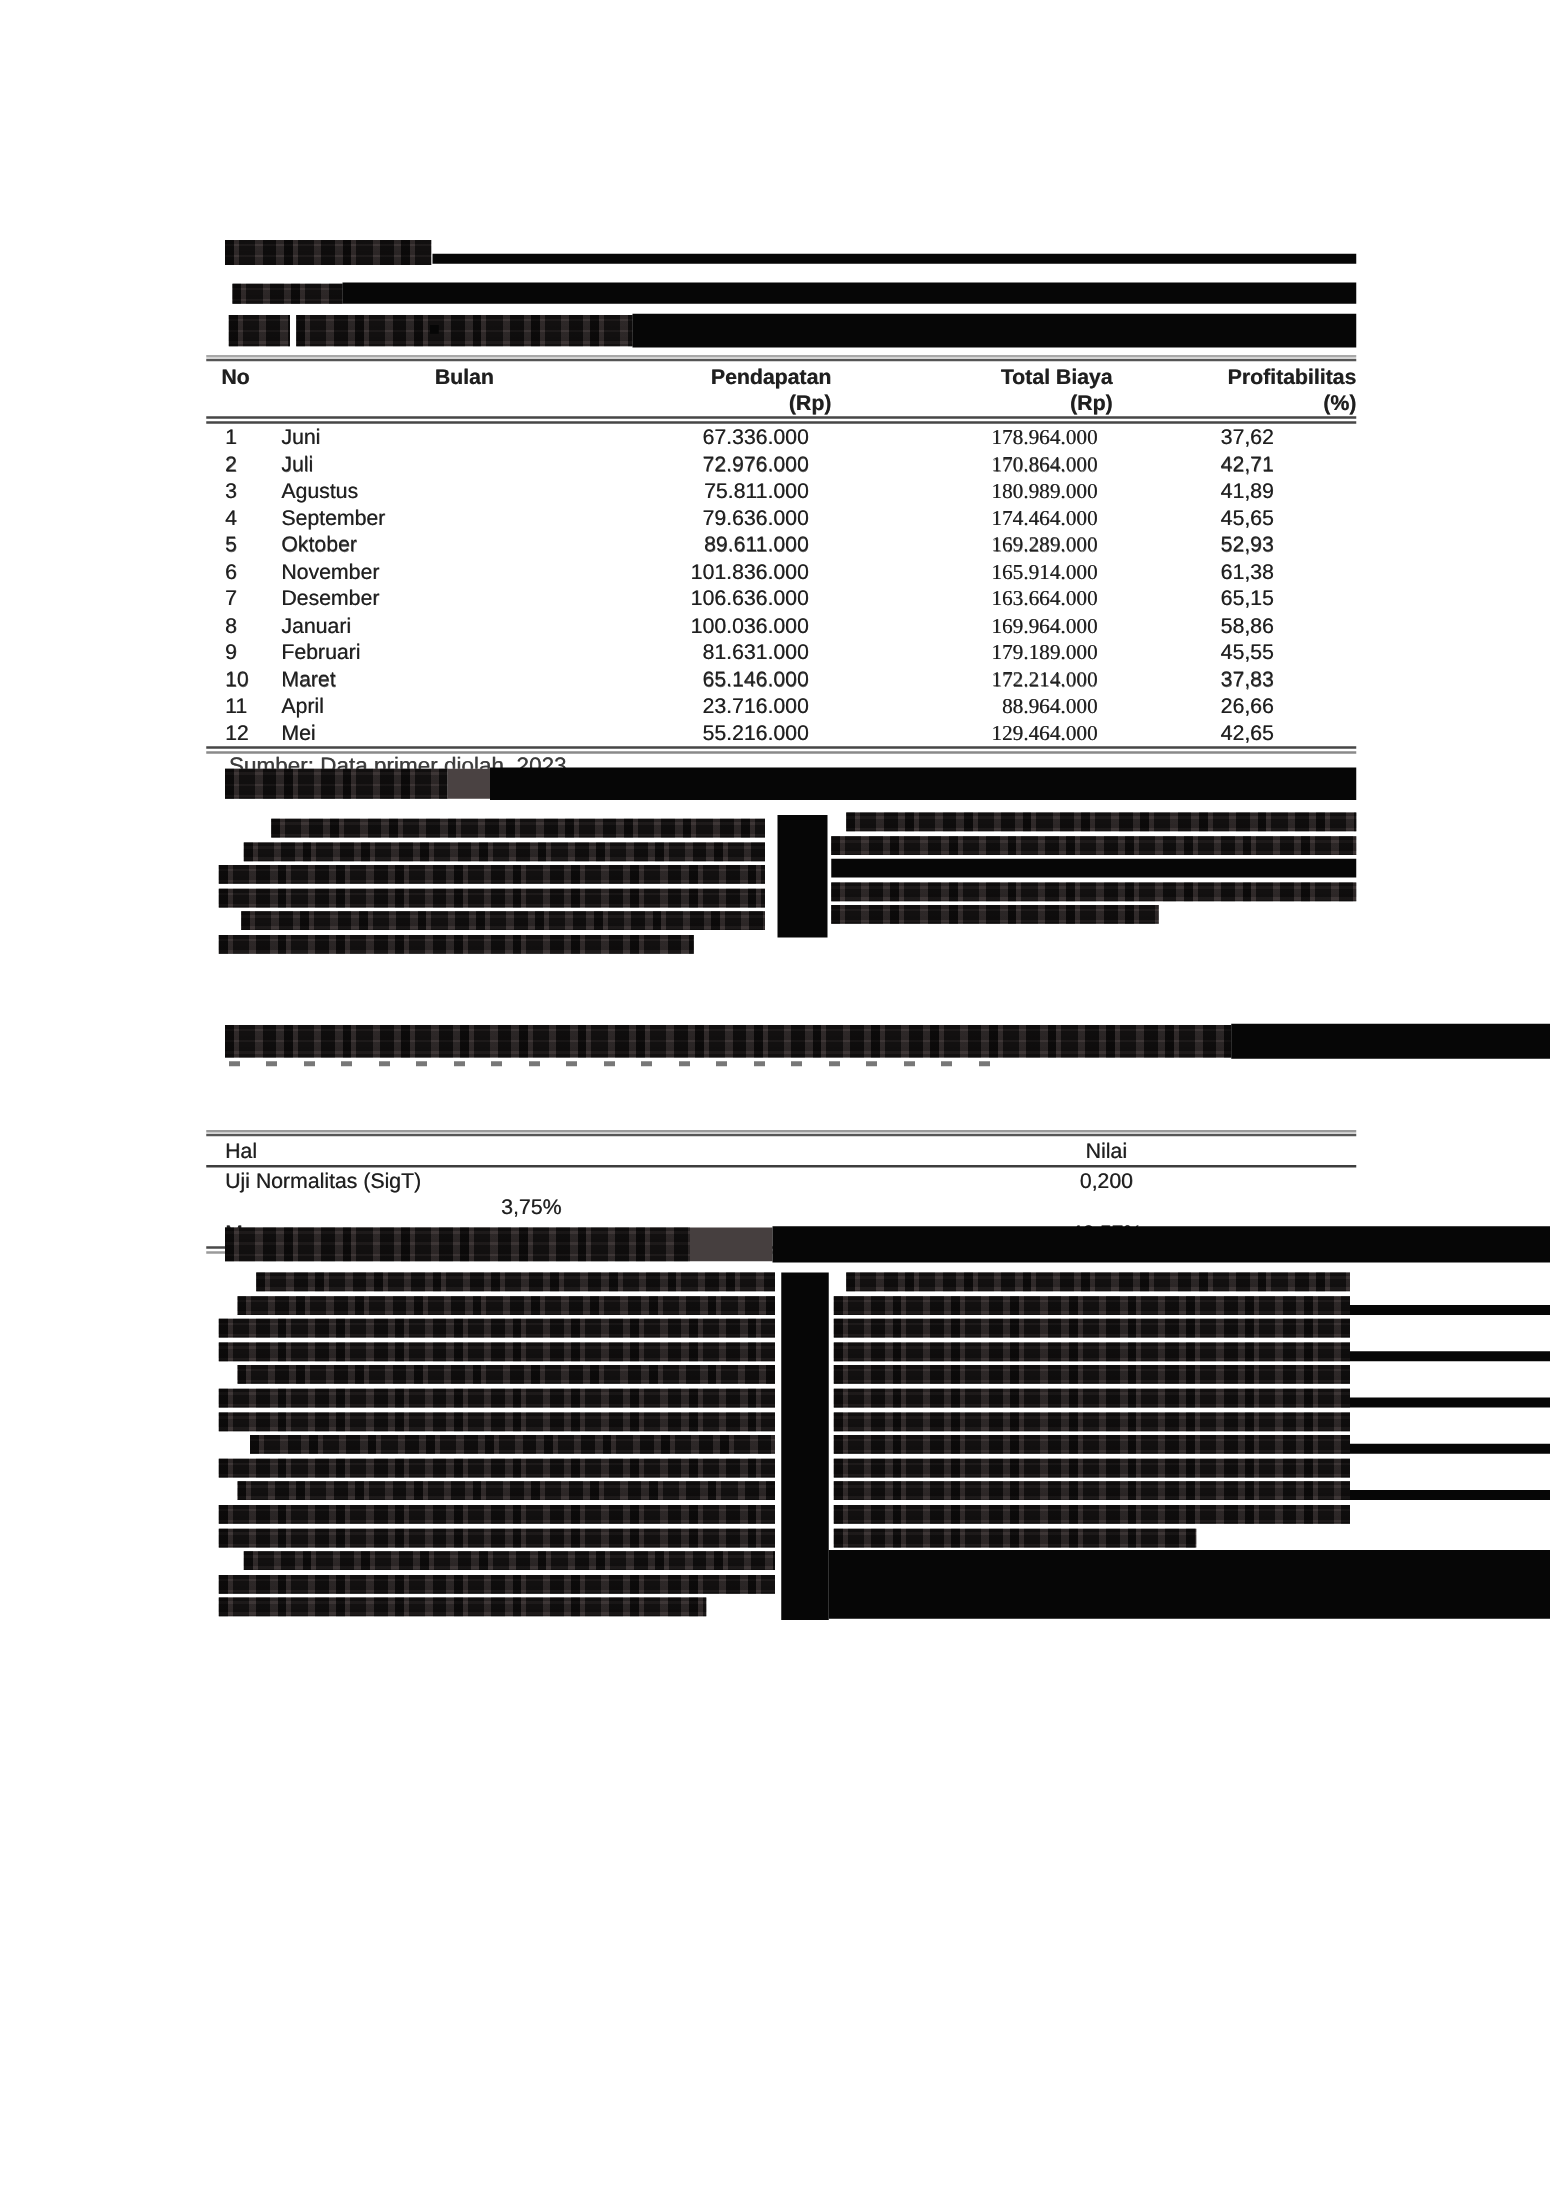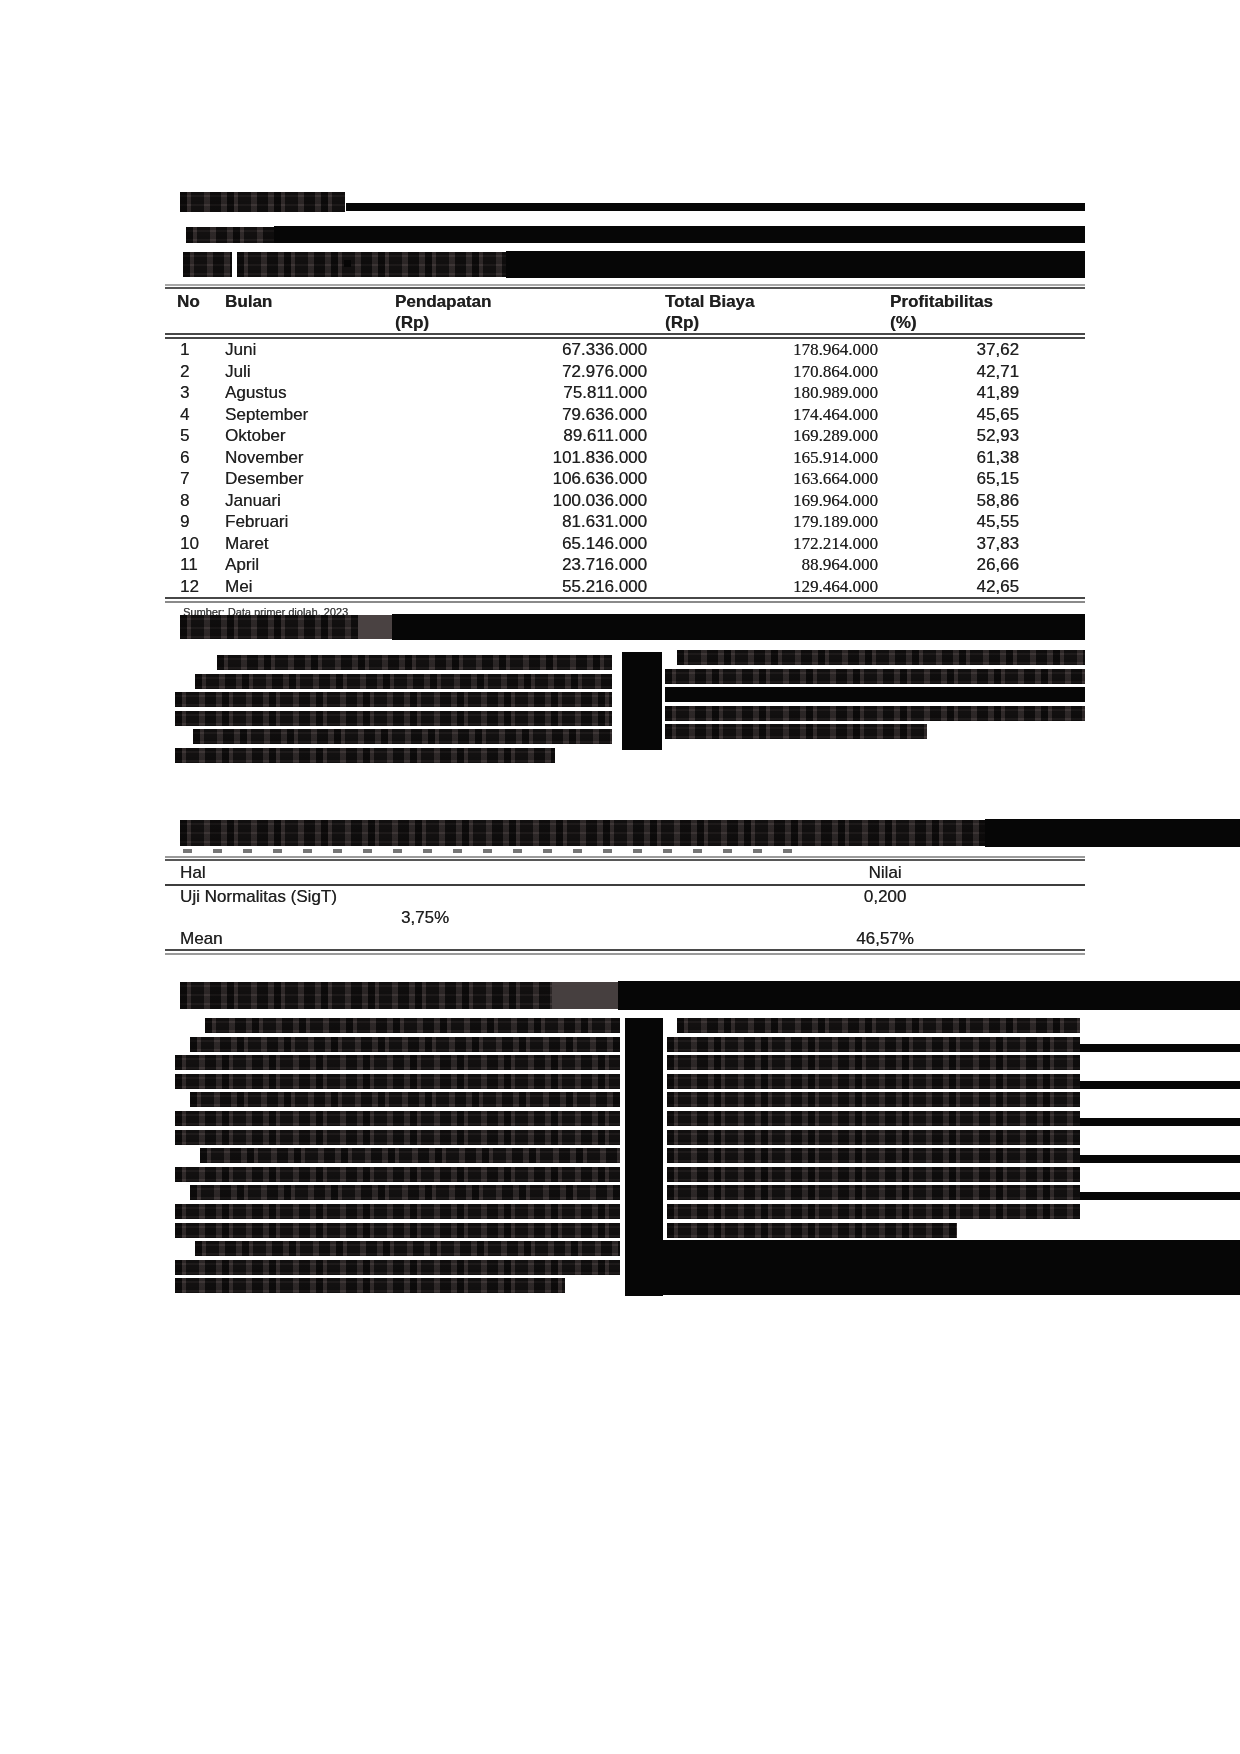--- a/index.html
+++ b/index.html
@@ -19,42 +19,42 @@
   }
   .blk { background:#060606; }
   .para { position:absolute; }
   .para .ln { height:15px; margin-bottom:3.6px; }
   
   .scan { text-shadow:0.35px 0.35px 0.45px rgba(45,45,45,.75); }
   
   .t1 { position:absolute; left:165px; top:284px; width:920px; font-size:17px; }
   .t1grid { display:grid; grid-template-columns:60px 170px 270px 225px 195px; }
   .t1row { height:21.5px; line-height:21.5px; }
-  .t1 .hcell { font-weight:bold; text-align:left; line-height:21px; }
+  .t1 .hcell { font-weight:bold; text-align:right; line-height:21px; }
   .t1 .h-no { text-align:left; padding-left:12px; }
   .c-no { padding-left:15px; }
   .c-pend { text-align:right; padding-right:18px; }
   .c-biaya { text-align:right; padding-right:12px;font-family:Liberation Serif, serif; }
   .c-prof { text-align:right; padding-right:66px; }
   
-  .t2 { position:absolute; left:165px; top:856px; width:920px; font-size:17px; }
+  .t2 { position:absolute; left:165px; top:904px; width:920px; font-size:17px; }
   .t2grid { display:grid; grid-template-columns:520px 400px; }
   .t2row { height:21px; line-height:21px; }
   .t2 .hal { padding-left:15px; }
   .t2 .nilai { text-align:center; }
   .t2 .hrow { font-weight:normal; height:23px; line-height:23px; }
   
   .rule { width:100%; }
   .r-t1top { height:5px; border-top:2px solid #a8a8a8; border-bottom:2px solid #555; }
   .r-t1mid { height:6px; border-top:2px solid #474747; border-bottom:2px solid #474747; }
   .r-t1bot { height:6px; border-top:2px solid #474747; border-bottom:2px solid #8a8a8a; }
   .r-t2top { height:5px; border-top:2px solid #9a9a9a; border-bottom:2px solid #575757; }
   .r-t2mid { height:2px; background:#3d3d3d; }
   .r-t2bot { height:6px; border-top:2px solid #4a4a4a; border-bottom:2px solid #9a9a9a; }
-  .clip-note { overflow:hidden; font-size:11px; line-height:17px; color:#3c3c3c; }
+  .clip-note { overflow:hidden; font-size:18px; line-height:17px; color:#3c3c3c; }
   .dots {
     background-image:repeating-linear-gradient(90deg, #4a4a4a 0 9px, transparent 9px 30px);
     opacity:.75;
   }
   i { font-style:italic; }
 </style>
 </head>
 <body>
 
 <div class="page scan">

